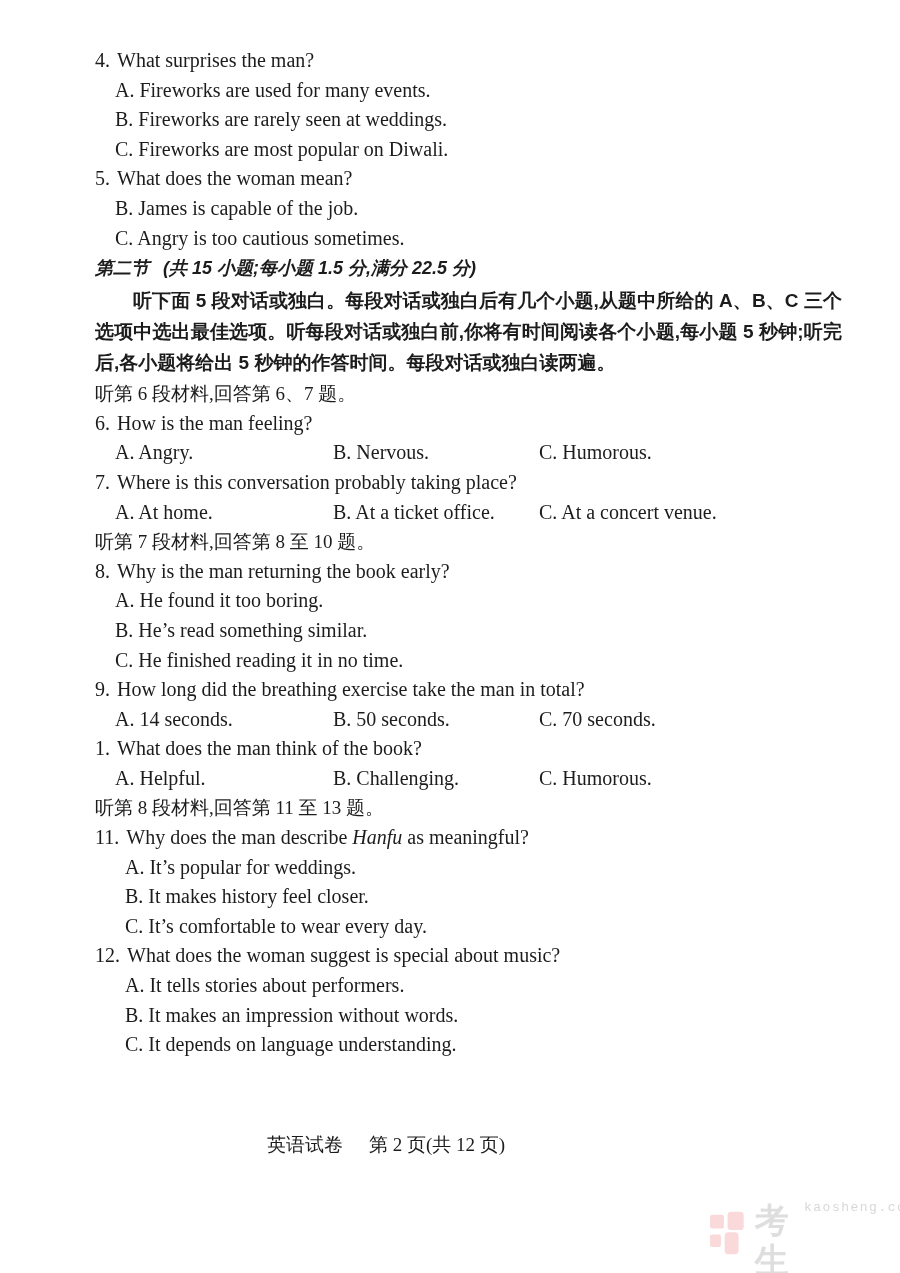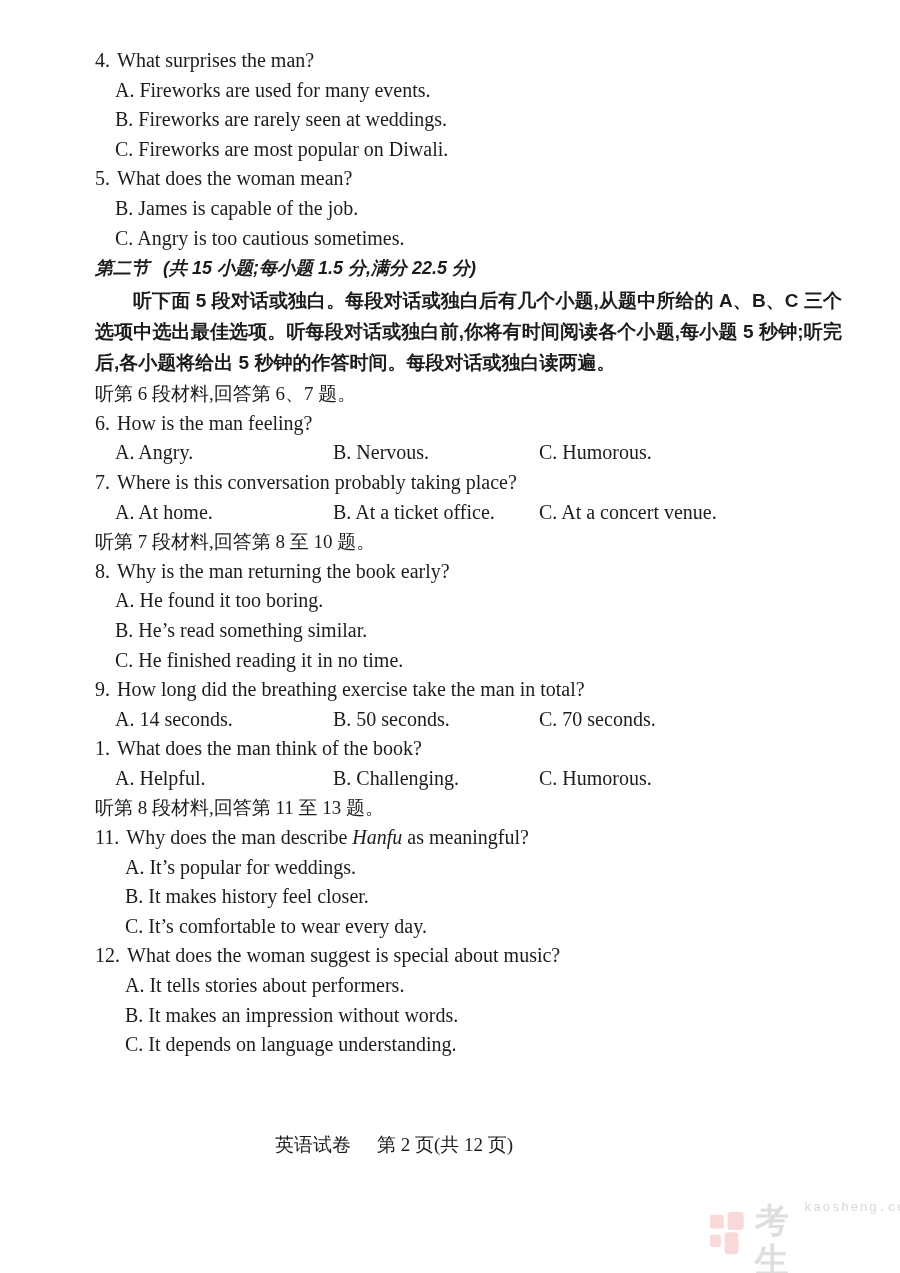--- a/index.html
+++ b/index.html
@@ -37,21 +37,21 @@
     font-size:19px;line-height:31px;
     text-align:justify;
     text-indent:2em;
     margin:2px 0 1px 0;
     white-space:normal;
   }
   .cue{font-size:19px;line-height:29.6px;}
   em{}
   .footer{
     position:absolute;
-    top:1132px;left:12px;width:764px;
+    top:1132px;left:4px;width:764px;
     text-align:center;
     font-size:19px;
     color:#1c1c1c;
   }
   .footer .paper{margin-right:26px;}
   .watermark{
     position:absolute;
     left:710px;top:1200px;
     display:flex;align-items:flex-start;
     user-select:none;

